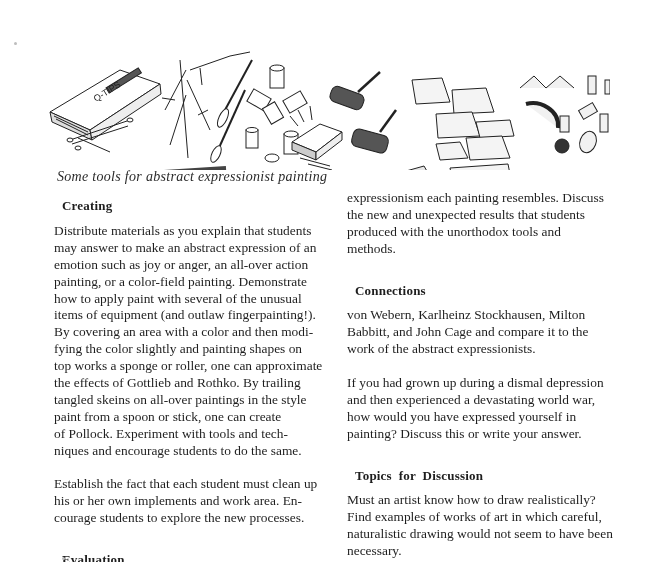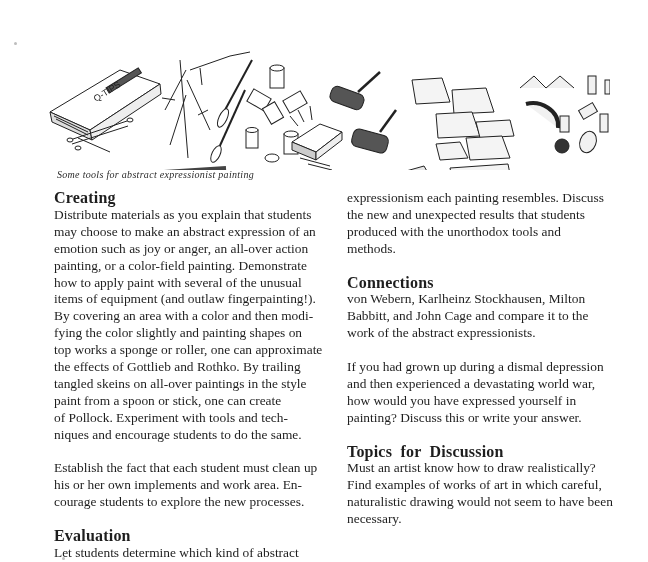--- a/index.html
+++ b/index.html
@@ -1,22 +1,22 @@
 <!DOCTYPE html>
 <html><head>
 <meta charset="utf-8">
 <style>
   html, body { margin: 0; padding: 0; background: #ffffff; }
   body { width: 648px; height: 562px; position: relative; overflow: hidden; font-family: "Liberation Serif", "DejaVu Serif", serif; color: #1e1e1e; }
   .illustration { position: absolute; left: 40px; top: 40px; width: 570px; height: 130px; }
-  .caption { position: absolute; left: 57px; top: 169px; font-style: italic; font-size: 10px; letter-spacing: 0.3px; color: #2a2a2a; }
+  .caption { position: absolute; left: 57px; top: 169px; font-style: italic; font-size: 14px; letter-spacing: 0.3px; color: #2a2a2a; }
   .col { position: absolute; top: 190px; font-size: 13.4px; line-height: 16.9px; }
   .col-left { left: 54px; width: 262px; }
   .col-right { left: 347px; width: 262px; }
-  .col h3 { margin: 0; font-size: 16px; font-weight: bold; line-height: 16.9px; letter-spacing: 0.2px; }
+  .col h3 { margin: 8px; font-size: 13px; font-weight: bold; line-height: 16.9px; letter-spacing: 0.2px; }
   .col p { margin: 0; }
   .gap { height: 16.9px; }
   .line { display: block; white-space: nowrap; }
   .speck { position: absolute; width: 3px; height: 3px; border-radius: 50%; background: #bdbdbd; }
 </style>
 </head>
 <body>
 
 <div class="illustration">
   <svg width="570" height="130" viewBox="0 0 570 130">
@@ -126,21 +126,21 @@
     </g>
   </svg>
 </div>
 
 <div class="caption">Some tools for abstract expressionist painting</div>
 
 <div class="col col-left">
   <h3>Creating</h3>
   <p>
     <span class="line">Distribute materials as you explain that students</span>
-    <span class="line">may choose to make an abstract expression of an</span>
+    <span class="line">may answer to make an abstract expression of an</span>
     <span class="line">emotion such as joy or anger, an all-over action</span>
     <span class="line">painting, or a color-field painting.  Demonstrate</span>
     <span class="line">how to apply paint with several of the unusual</span>
     <span class="line">items of equipment (and outlaw fingerpainting!).</span>
     <span class="line">By covering an area with a color and then modi-</span>
     <span class="line">fying the color slightly and painting shapes on</span>
     <span class="line">top works a sponge or roller, one can approximate</span>
     <span class="line">the effects of Gottlieb and Rothko.  By trailing</span>
     <span class="line">tangled skeins on all-over paintings in the style</span>
     <span class="line">paint from a spoon or stick, one can create</span>

